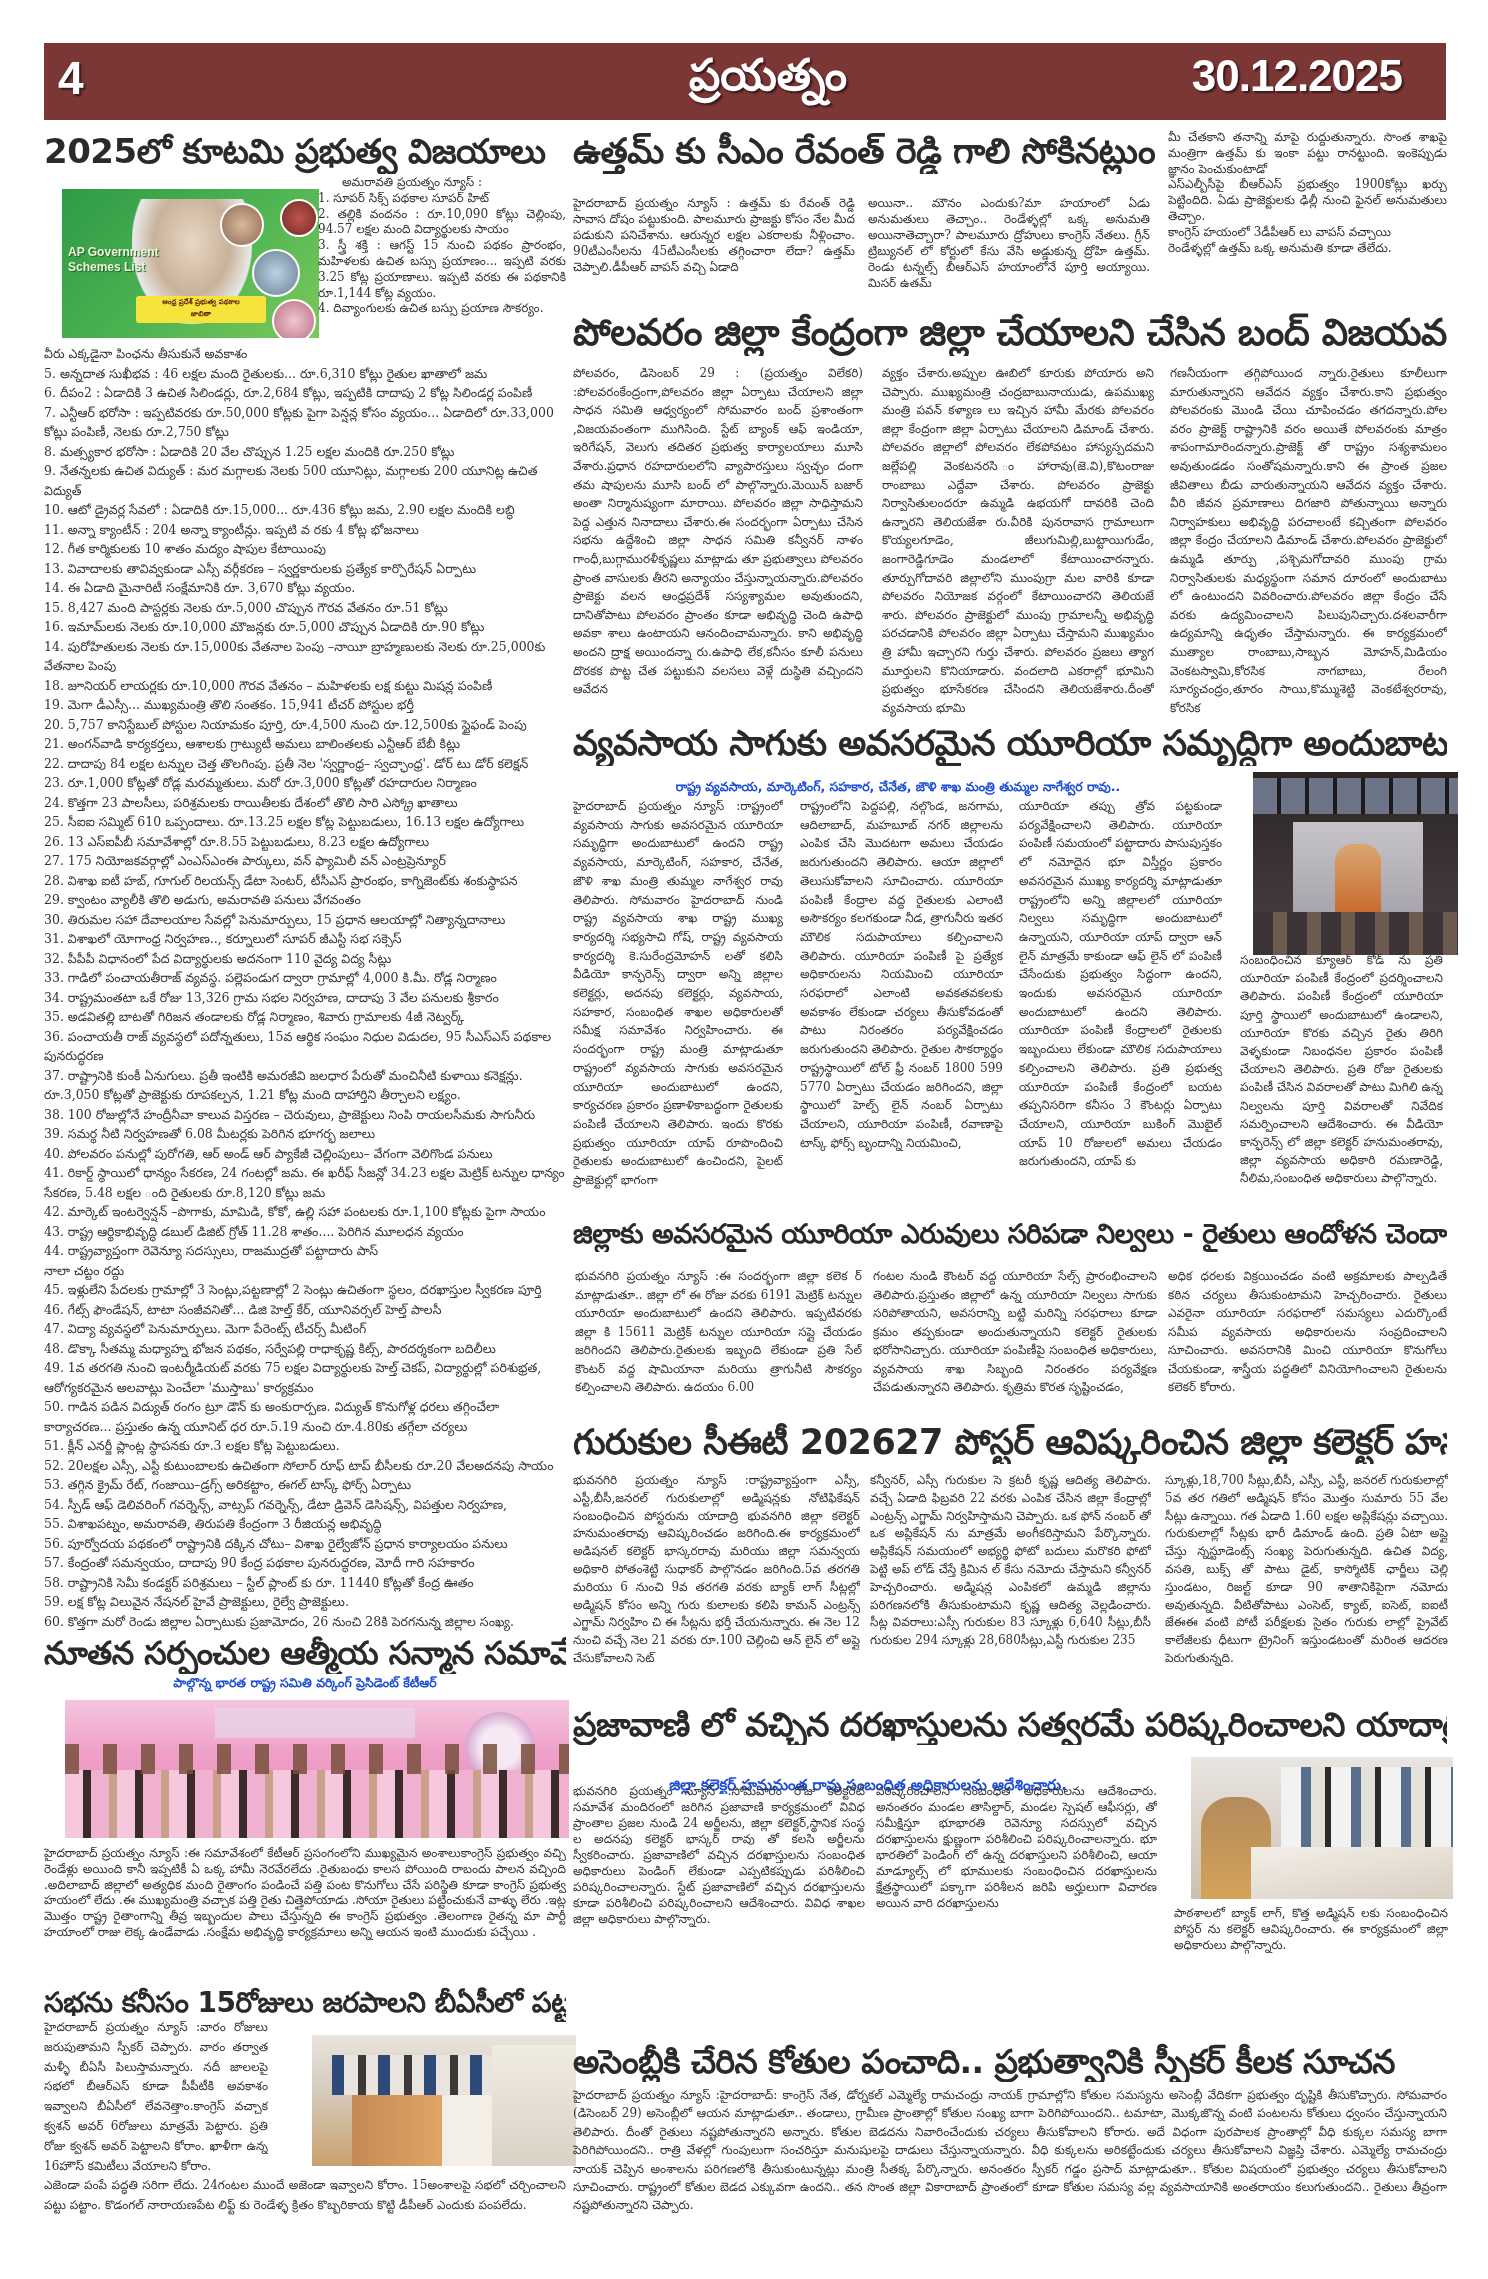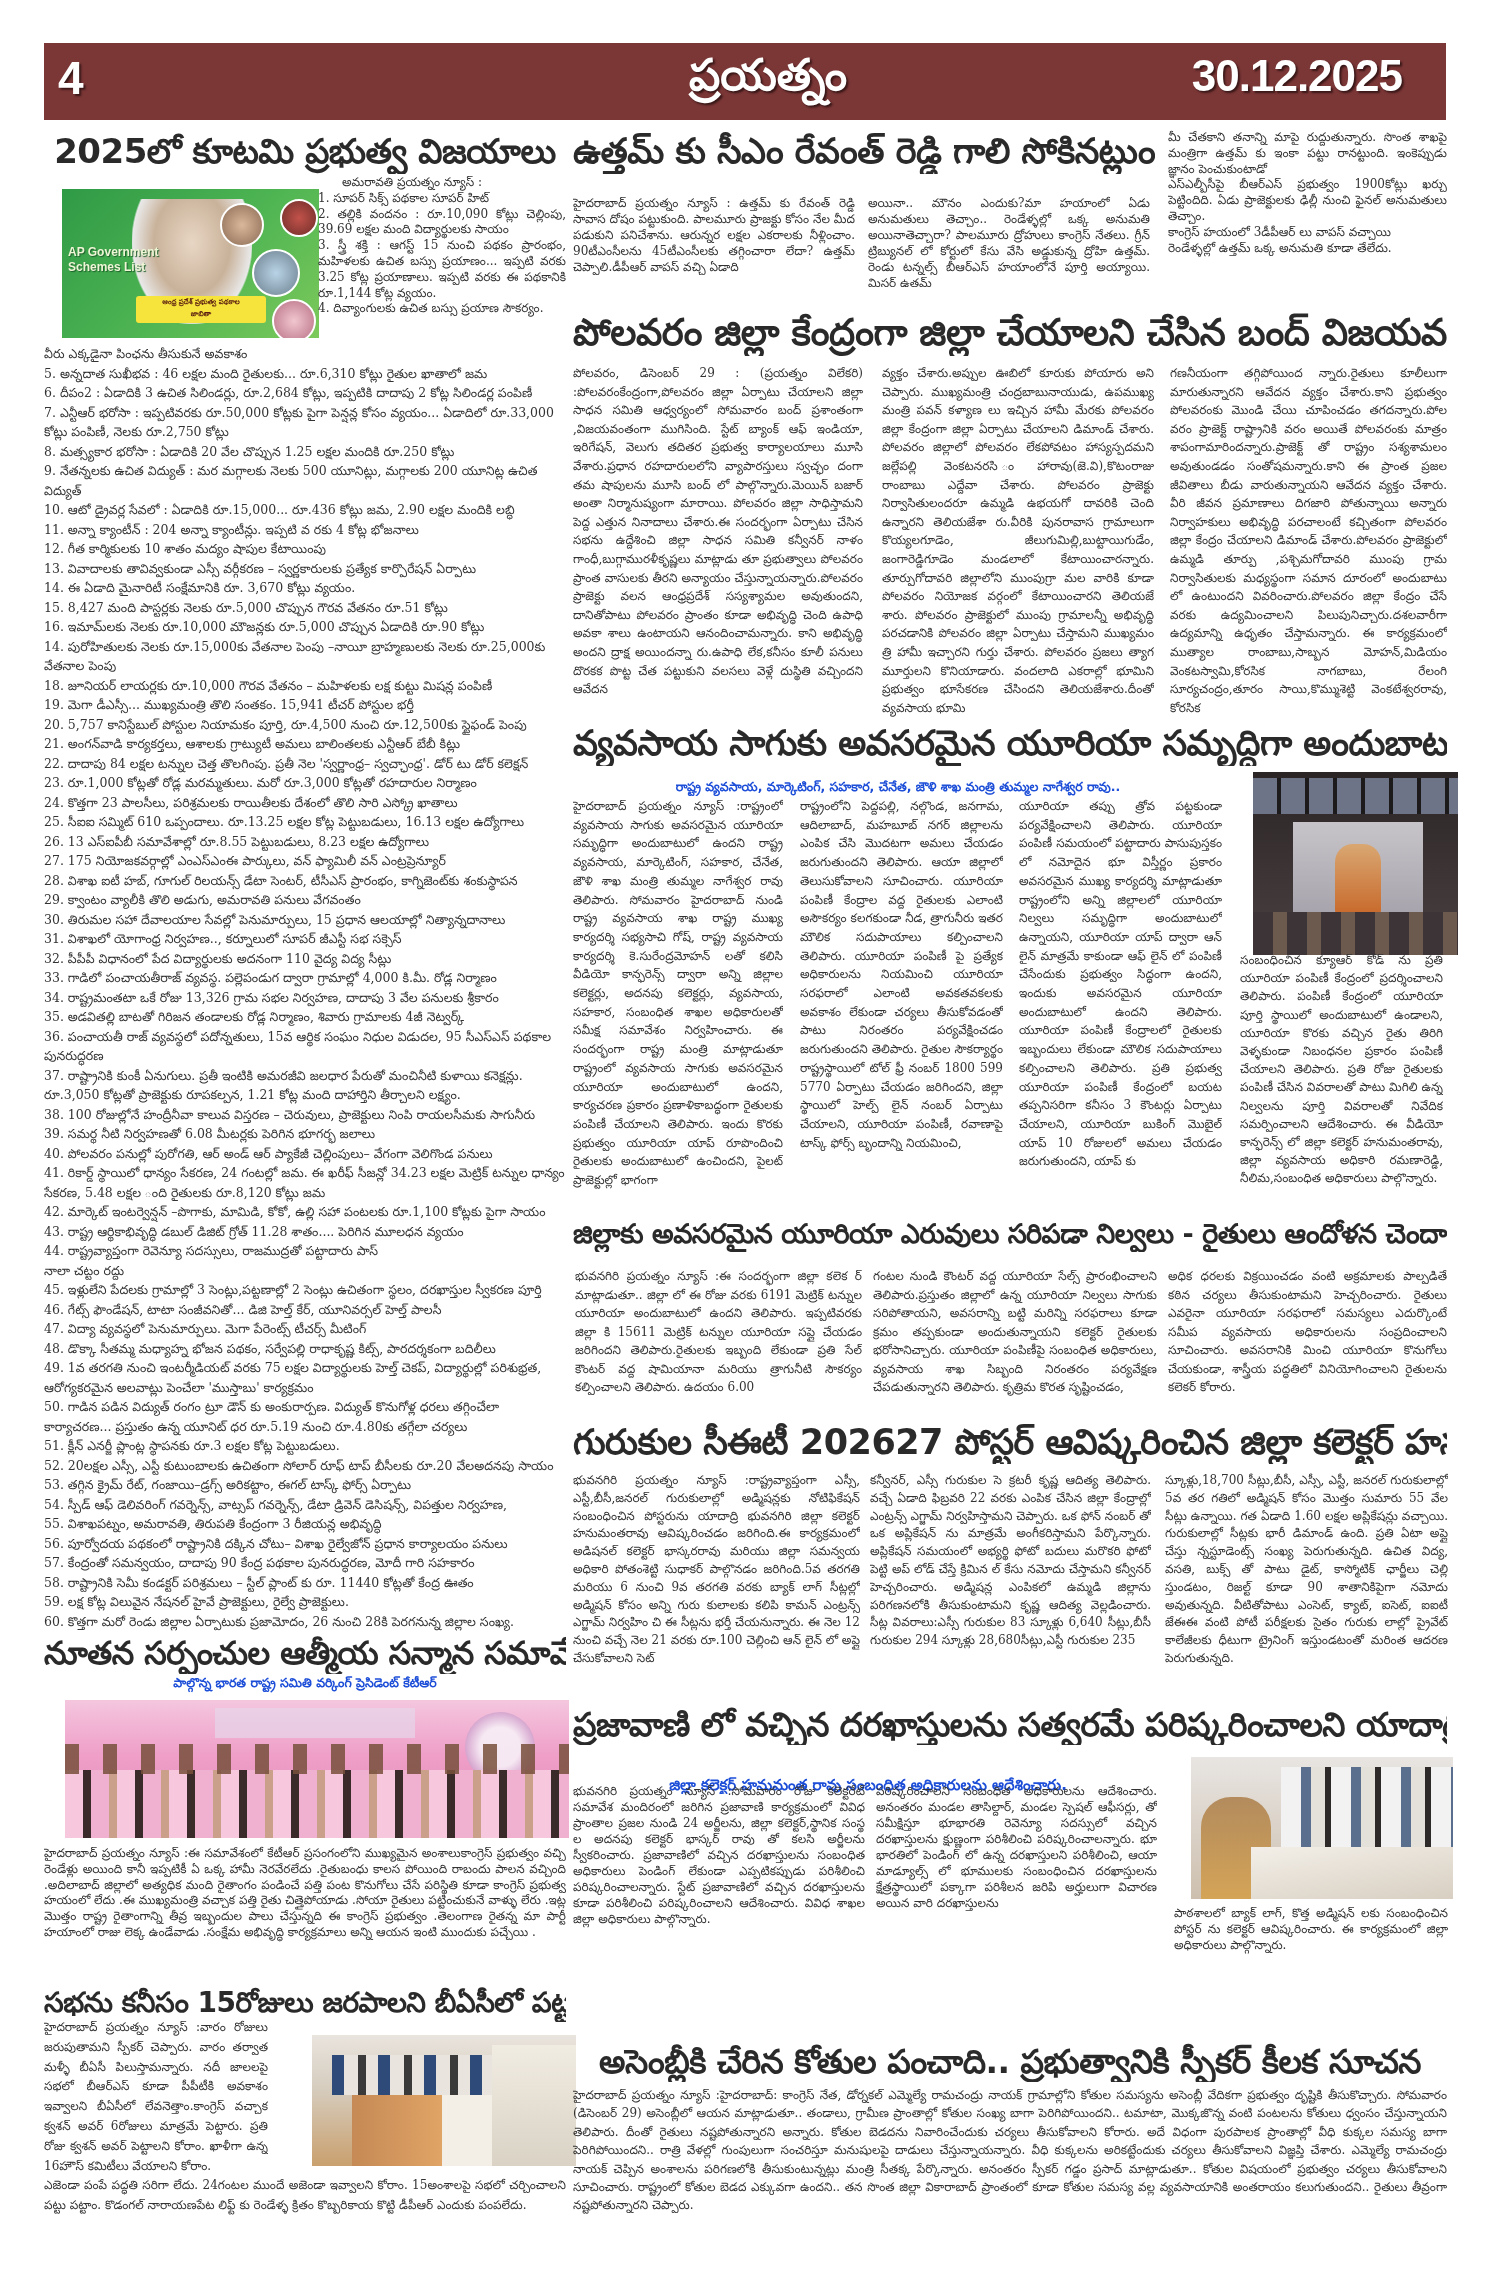--- a/index.html
+++ b/index.html
@@ -1,21 +1,21 @@
 <!DOCTYPE html>
 <html><head>
 <meta charset="utf-8">
 <style>
   html, body { margin:0; padding:0; }
   body { width:1488px; height:2279px; position:relative; overflow:hidden; background:#ffffff; font-family:"DejaVu Sans", sans-serif; color:#333; }
   .masthead { position:absolute; left:44px; top:43px; width:1402px; height:77px; background:#7b3636; }
   .mh-num { position:absolute; left:14px; top:8px; font-size:46px; font-weight:bold; color:#fff; text-shadow:2px 2px 2px #3a1818; font-family:"Liberation Sans", sans-serif; }
   .mh-title { position:absolute; left:0; right:0; top:6px; text-align:center; font-size:44px; font-weight:bold; color:#fff; text-shadow:2px 2px 2px #3a1818;margin-left:46px; }
   .mh-date { position:absolute; right:44px; top:8px; font-size:44px; font-weight:bold; color:#fff; text-shadow:2px 2px 2px #3a1818; font-family:"Liberation Sans", sans-serif; letter-spacing:-1px; }
-  .hl { position:absolute; font-weight:bold; color:#2a2a2a; white-space:nowrap; overflow:hidden; text-align:center; letter-spacing:-0.5px; font-family:"DejaVu Sans", sans-serif; }
+  .hl { position:absolute; font-weight:bold; color:#2a2a2a; white-space:nowrap; overflow:hidden; letter-spacing:-0.5px; font-family:"DejaVu Sans", sans-serif; }
   .sub { position:absolute; font-weight:bold; color:#1d4ed8; white-space:nowrap; overflow:hidden; text-align:center; font-size:12.5px; line-height:18px; font-family:"DejaVu Sans", sans-serif; }
   .txt { position:absolute; font-family:"DejaVu Serif", serif; font-size:12px; line-height:18.6px; color:#333; text-align:justify; overflow:hidden; }
   .list { position:absolute; font-family:"DejaVu Serif", serif; font-size:12.5px; line-height:19.5px; color:#333; overflow:hidden; }
   .list .li { display:block; }
   .side { position:absolute; font-family:"DejaVu Serif", serif; font-size:12px; line-height:15.8px; color:#333; overflow:hidden; text-align:justify; }
   .photo { position:absolute; overflow:hidden;margin-left:17px; }
   .shape { position:absolute; }
 </style>
 </head>
 <body>
@@ -41,21 +41,21 @@
     </div>
     <div class="shape" style="left:74px; top:107px; width:130px; height:27px; background:#f6e43c; border-radius:3px; text-align:center; font-size:7px; line-height:12px; font-weight:bold; color:#5a1d10; overflow:hidden;">
       <div>ఆంధ్ర ప్రదేశ్ ప్రభుత్వ పథకాల</div>
       <div>జాబితా</div>
     </div>
   </div>
 
   <div class="side" style="left:318px; top:175px; width:248px; height:170px;">
     <div style="padding-left:24px;">అమరావతి ప్రయత్నం న్యూస్ :</div>
     <div>1. సూపర్ సిక్స్ పథకాల సూపర్ హిట్</div>
-    <div>2. తల్లికి వందనం : రూ.10,090 కోట్లు చెల్లింపు, 39.69 లక్షల మంది విద్యార్థులకు సాయం</div>
+    <div>2. తల్లికి వందనం : రూ.10,090 కోట్లు చెల్లింపు, 94.57 లక్షల మంది విద్యార్థులకు సాయం</div>
     <div>3. స్త్రీ శక్తి : ఆగస్ట్ 15 నుంచి పథకం ప్రారంభం, మహిళలకు ఉచిత బస్సు ప్రయాణం... ఇప్పటి వరకు 3.25 కోట్ల ప్రయాణాలు. ఇప్పటి వరకు ఈ పథకానికి రూ.1,144 కోట్ల వ్యయం.</div>
     <div>4. దివ్యాంగులకు ఉచిత బస్సు ప్రయాణ సౌకర్యం.</div>
   </div>
 
   <div class="list" style="left:44px; top:344px; width:522px; height:1290px;">
     <div class="li">వీరు ఎక్కడైనా పింఛను తీసుకునే అవకాశం</div>
     <div class="li">5. అన్నదాత సుఖీభవ : 46 లక్షల మంది రైతులకు... రూ.6,310 కోట్లు రైతుల ఖాతాలో జమ</div>
     <div class="li">6. దీపం2 : ఏడాదికి 3 ఉచిత సిలిండర్లు, రూ.2,684 కోట్లు, ఇప్పటికి దాదాపు 2 కోట్ల సిలిండర్ల పంపిణీ</div>
     <div class="li">7. ఎన్టీఆర్ భరోసా : ఇప్పటివరకు రూ.50,000 కోట్లకు పైగా పెన్షన్ల కోసం వ్యయం... ఏడాదిలో రూ.33,000 కోట్లు పంపిణీ, నెలకు రూ.2,750 కోట్లు</div>
     <div class="li">8. మత్స్యకార భరోసా : ఏడాదికి 20 వేల చొప్పున 1.25 లక్షల మందికి రూ.250 కోట్లు</div>

